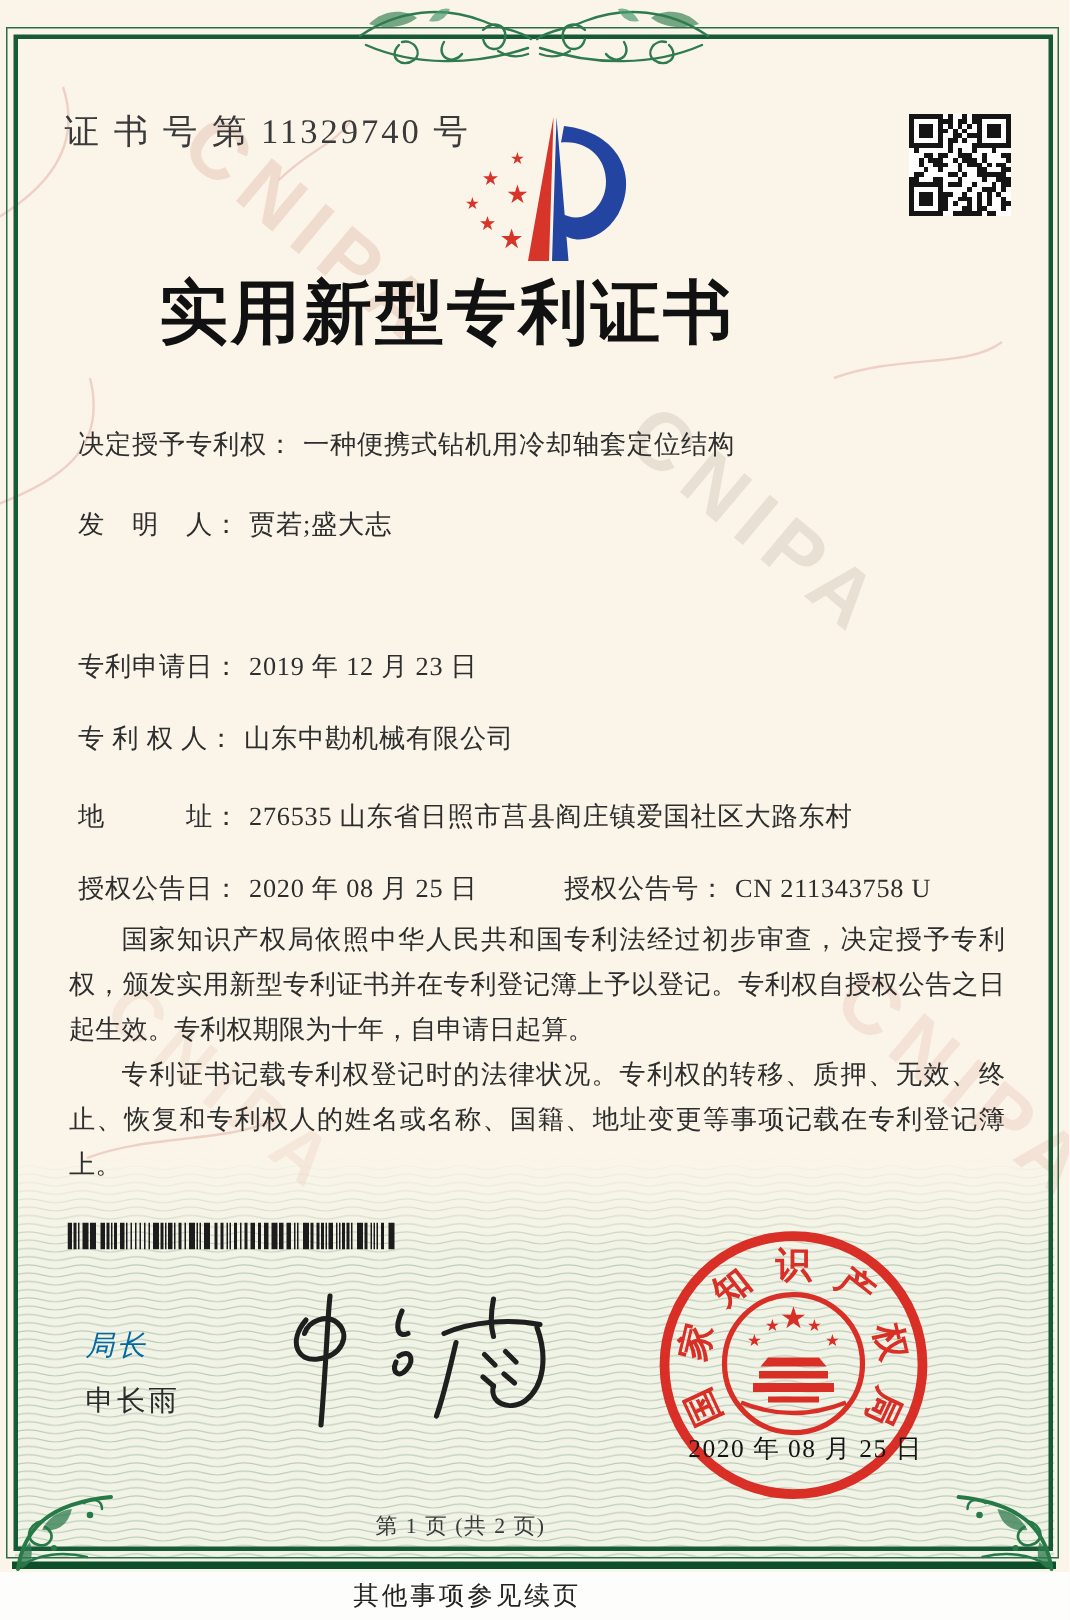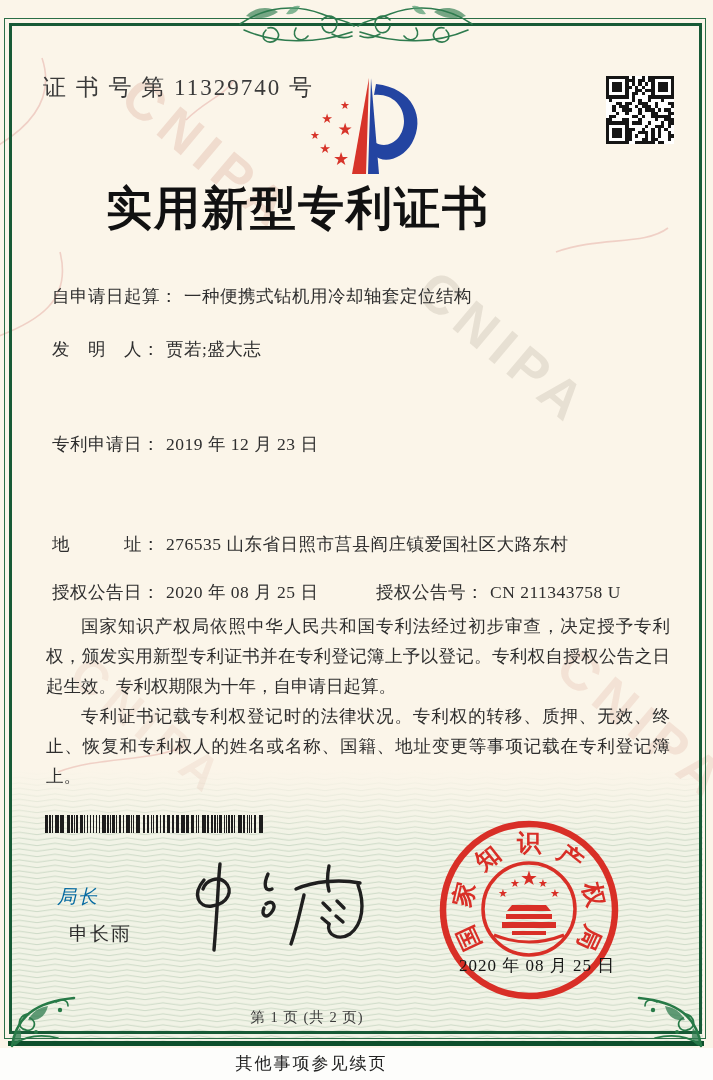--- a/index.html
+++ b/index.html
@@ -14,21 +14,21 @@
   
   .cert-no{position:absolute;left:43px;top:72px;font-size:23px;letter-spacing:2px;color:#3a3a3a;}
   .title{position:absolute;left:0;top:178px;width:596px;text-align:center;font-size:46px;font-weight:bold;letter-spacing:2px;color:#111;}
   .field-row{position:absolute;left:52px;font-size:17.5px;color:#2e2e2e;white-space:nowrap;}
   .flabel{letter-spacing:0.5px;}
   .fvalue{margin-left:6px;letter-spacing:0.5px;font-family:Liberation Serif, serif;}
   .pair2{position:absolute;left:324px;top:0;white-space:nowrap;}
   .paragraphs{position:absolute;left:46px;top:611px;width:624px;font-size:17.5px;line-height:30px;color:#2e2e2e;text-align:justify;}
   .paragraphs p{margin:0;text-indent:2em;}
   .sig-role{position:absolute;left:57px;top:884px;font-size:19px;color:#0369a1;letter-spacing:2px;font-style:italic;}
-  .sig-name{position:absolute;left:57px;top:921px;font-size:19px;color:#2b2b2b;letter-spacing:2px;margin-left:12px;}
+  .sig-name{position:absolute;left:57px;top:921px;font-size:19px;color:#2b2b2b;letter-spacing:2px;}
   .seal-date{position:absolute;left:452px;top:954px;width:170px;text-align:center;font-size:17px;color:#141414;letter-spacing:1px;z-index:9;}
   .page-info{position:absolute;left:0;top:1008px;width:614px;text-align:center;font-size:14.5px;color:#3a3a3a;letter-spacing:1px;}
   .below-strip{position:absolute;left:0;top:1048px;width:713px;height:32px;background:#fdfdfb;}
   .cont-note{position:absolute;left:0;top:1052px;width:623px;text-align:center;font-size:17px;color:#222;letter-spacing:2px;}
   
   .wm{position:absolute;font-family:"Liberation Sans","DejaVu Sans",sans-serif;font-weight:bold;font-size:54px;letter-spacing:8px;transform-origin:left top;pointer-events:none;}
   .wm1{left:150px;top:64px;transform:rotate(40deg);color:rgba(200,122,100,0.20);}
   .wm2{left:446px;top:258px;transform:rotate(40deg);color:rgba(110,100,80,0.14);}
   .wm3{left:585px;top:634px;transform:rotate(40deg);color:rgba(200,122,100,0.15);}
   .wm4{left:95px;top:645px;transform:rotate(40deg);font-size:48px;color:rgba(200,122,100,0.10);}
@@ -353,27 +353,30 @@
       <rect x="12" y="20" width="1" height="1" fill="#151515"></rect>
       <rect x="13" y="20" width="1" height="1" fill="#151515"></rect>
       <rect x="14" y="20" width="1" height="1" fill="#151515"></rect>
       <rect x="16" y="20" width="1" height="1" fill="#151515"></rect>
       <rect x="17" y="20" width="1" height="1" fill="#151515"></rect>
     </svg>
 
   <div class="title">实用新型专利证书</div>
 
   <div class="field-row" style="top:284px">
-    <span class="flabel">自申请日起算：</span><span class="fvalue">一种便携式钻机用冷却轴套定位结构</span>
+    <span class="flabel">决定授予专利权：</span><span class="fvalue">一种便携式钻机用冷却轴套定位结构</span>
   </div>
   <div class="field-row" style="top:337px">
     <span class="flabel">发　明　人：</span><span class="fvalue">贾若;盛大志</span>
   </div>
   <div class="field-row" style="top:432px">
     <span class="flabel">专利申请日：</span><span class="fvalue">2019 年 12 月 23 日</span>
+  </div>
+  <div class="field-row" style="top:480px">
+    <span class="flabel">专 利 权 人：</span><span class="fvalue">山东中勘机械有限公司</span>
   </div>
   <div class="field-row" style="top:532px">
     <span class="flabel">地　　　址：</span><span class="fvalue">276535 山东省日照市莒县阎庄镇爱国社区大路东村</span>
   </div>
   <div class="field-row" style="top:580px">
     <span class="flabel">授权公告日：</span><span class="fvalue">2020 年 08 月 25 日</span>
     <span class="pair2">
       <span class="flabel">授权公告号：</span><span class="fvalue">CN 211343758 U</span>
     </span>
   </div>

